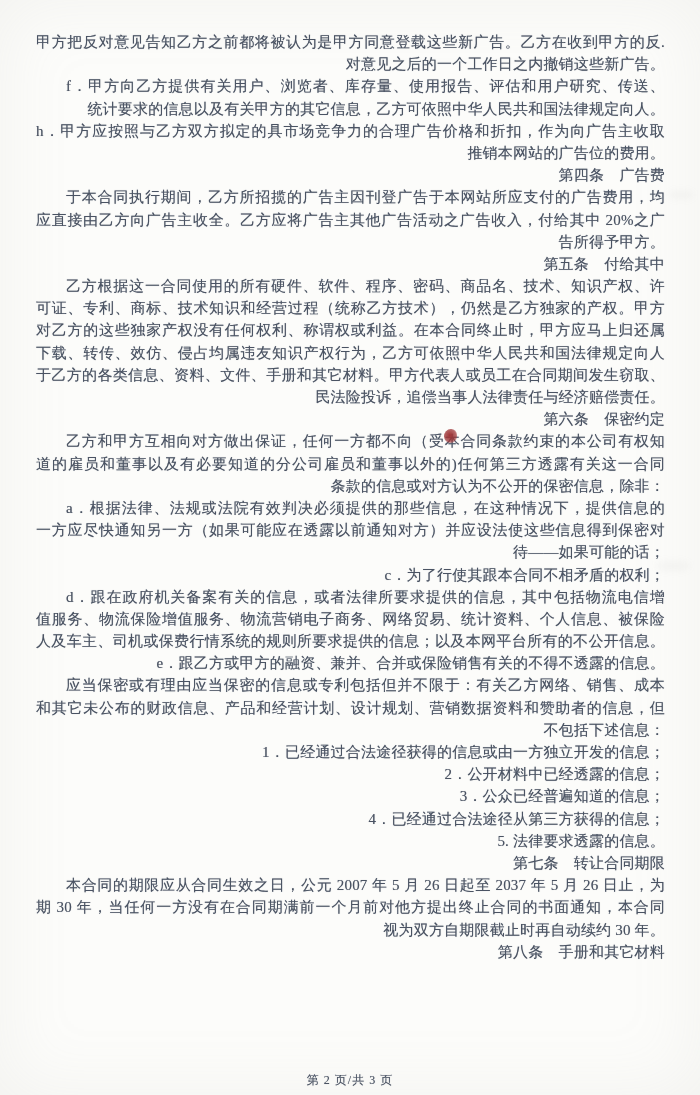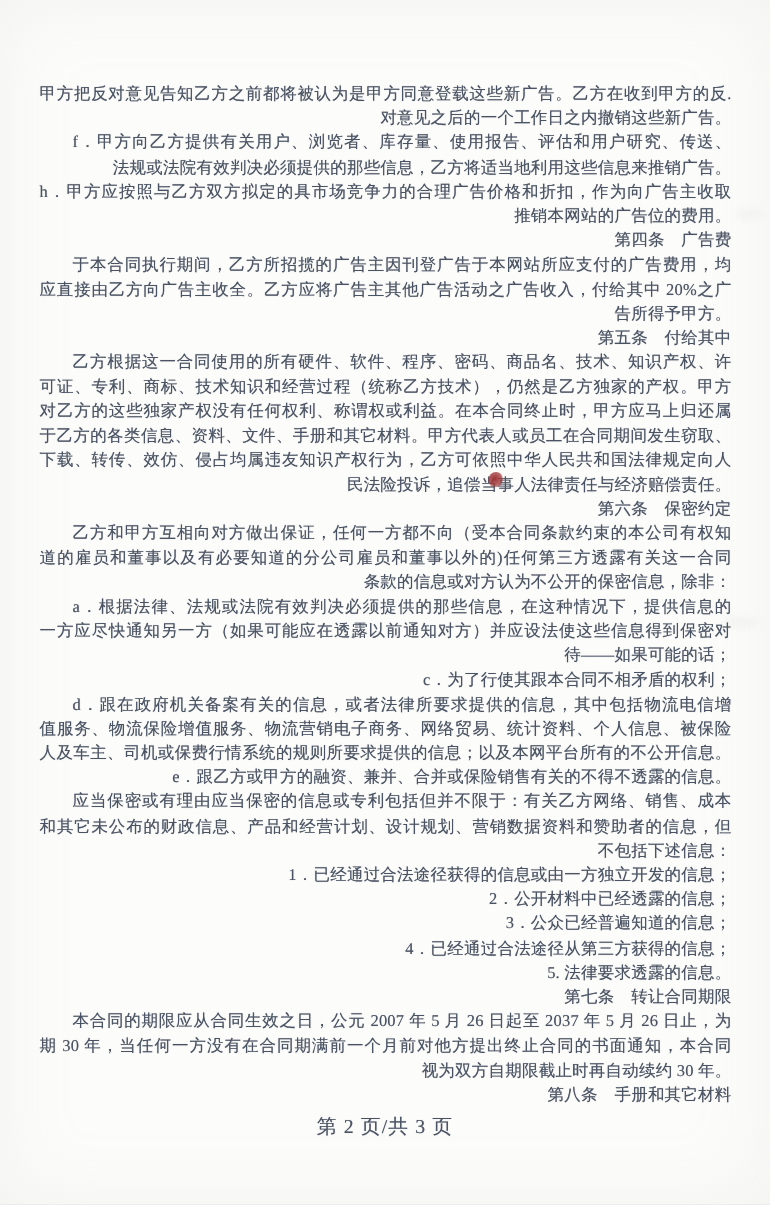--- a/index.html
+++ b/index.html
@@ -16,21 +16,20 @@
     box-shadow: inset 0 0 70px rgba(178, 178, 170, 0.13);
     overflow: hidden;
     font-family: "Liberation Serif", "DejaVu Serif", serif;
     color: var(--ink, #4a5363);
   }
   .doc {
     position: absolute;
     left: 36px;
     right: 35px;
     top: 31px;
-    margin-top: 44px;
   }
   .line {
     height: 22.2px;
     line-height: 22.2px;
     font-size: 15px;
     white-space: nowrap;
     overflow: visible;
     text-align: right;
     text-shadow: 0 0 0.7px rgba(74, 83, 99, 0.55);
     letter-spacing: 0.2px;
@@ -39,25 +38,25 @@
     white-space: normal;
     text-align: justify;
     text-align-last: justify;
     text-justify: inter-character;
   }
   .line.indent {
     padding-left: 30px;
   }
   .footer {
     position: absolute;
-    top: 1014px;
+    top: 1070px;
     left: 0;
     width: 100%;
     text-align: center;
-    font-size: 18px;
+    font-size: 12px;
     line-height: 20px;
     letter-spacing: 1px;
     color: var(--ink, #4a5363);
     text-shadow: 0 0 0.7px rgba(74, 83, 99, 0.5);
   }
   .red-smudge {
     position: absolute;
     left: 444px;
     top: 429px;
     width: 13px;
@@ -82,33 +81,33 @@
   .blob-2 { right: 10px; top: 560px; width: 34px; height: 12px; }
 </style>
 </head>
 <body>
 
 <div class="page">
   <div class="doc">
       <div class="line fill">甲方把反对意见告知乙方之前都将被认为是甲方同意登载这些新广告。乙方在收到甲方的反.</div>
       <div class="line">对意见之后的一个工作日之内撤销这些新广告。</div>
       <div class="line indent fill">f．甲方向乙方提供有关用户、浏览者、库存量、使用报告、评估和用户研究、传送、</div>
-      <div class="line">法规或法院有效判决必须提供的那些信息，乙方将适当地利用这些信息来推销广告。</div>
+      <div class="line">统计要求的信息以及有关甲方的其它信息，乙方可依照中华人民共和国法律规定向人。</div>
       <div class="line fill">h．甲方应按照与乙方双方拟定的具市场竞争力的合理广告价格和折扣，作为向广告主收取</div>
       <div class="line">推销本网站的广告位的费用。</div>
       <div class="line">第四条　广告费</div>
       <div class="line indent fill">于本合同执行期间，乙方所招揽的广告主因刊登广告于本网站所应支付的广告费用，均</div>
       <div class="line fill">应直接由乙方向广告主收全。乙方应将广告主其他广告活动之广告收入，付给其中 20%之广</div>
       <div class="line">告所得予甲方。</div>
       <div class="line">第五条　付给其中</div>
       <div class="line indent fill">乙方根据这一合同使用的所有硬件、软件、程序、密码、商品名、技术、知识产权、许</div>
       <div class="line fill">可证、专利、商标、技术知识和经营过程（统称乙方技术），仍然是乙方独家的产权。甲方</div>
       <div class="line fill">对乙方的这些独家产权没有任何权利、称谓权或利益。在本合同终止时，甲方应马上归还属</div>
+      <div class="line fill">下载、转传、效仿、侵占均属违友知识产权行为，乙方可依照中华人民共和国法律规定向人</div>
       <div class="line fill">于乙方的各类信息、资料、文件、手册和其它材料。甲方代表人或员工在合同期间发生窃取、</div>
-      <div class="line fill">下载、转传、效仿、侵占均属违友知识产权行为，乙方可依照中华人民共和国法律规定向人</div>
       <div class="line">民法险投诉，追偿当事人法律责任与经济赔偿责任。</div>
       <div class="line">第六条　保密约定</div>
       <div class="line indent fill">乙方和甲方互相向对方做出保证，任何一方都不向（受本合同条款约束的本公司有权知</div>
       <div class="line fill">道的雇员和董事以及有必要知道的分公司雇员和董事以外的)任何第三方透露有关这一合同</div>
       <div class="line">条款的信息或对方认为不公开的保密信息，除非：</div>
       <div class="line indent fill">a．根据法律、法规或法院有效判决必须提供的那些信息，在这种情况下，提供信息的</div>
       <div class="line fill">一方应尽快通知另一方（如果可能应在透露以前通知对方）并应设法使这些信息得到保密对</div>
       <div class="line">待——如果可能的话；</div>
       <div class="line indent">c．为了行使其跟本合同不相矛盾的权利；</div>
       <div class="line indent fill">d．跟在政府机关备案有关的信息，或者法律所要求提供的信息，其中包括物流电信增</div>

